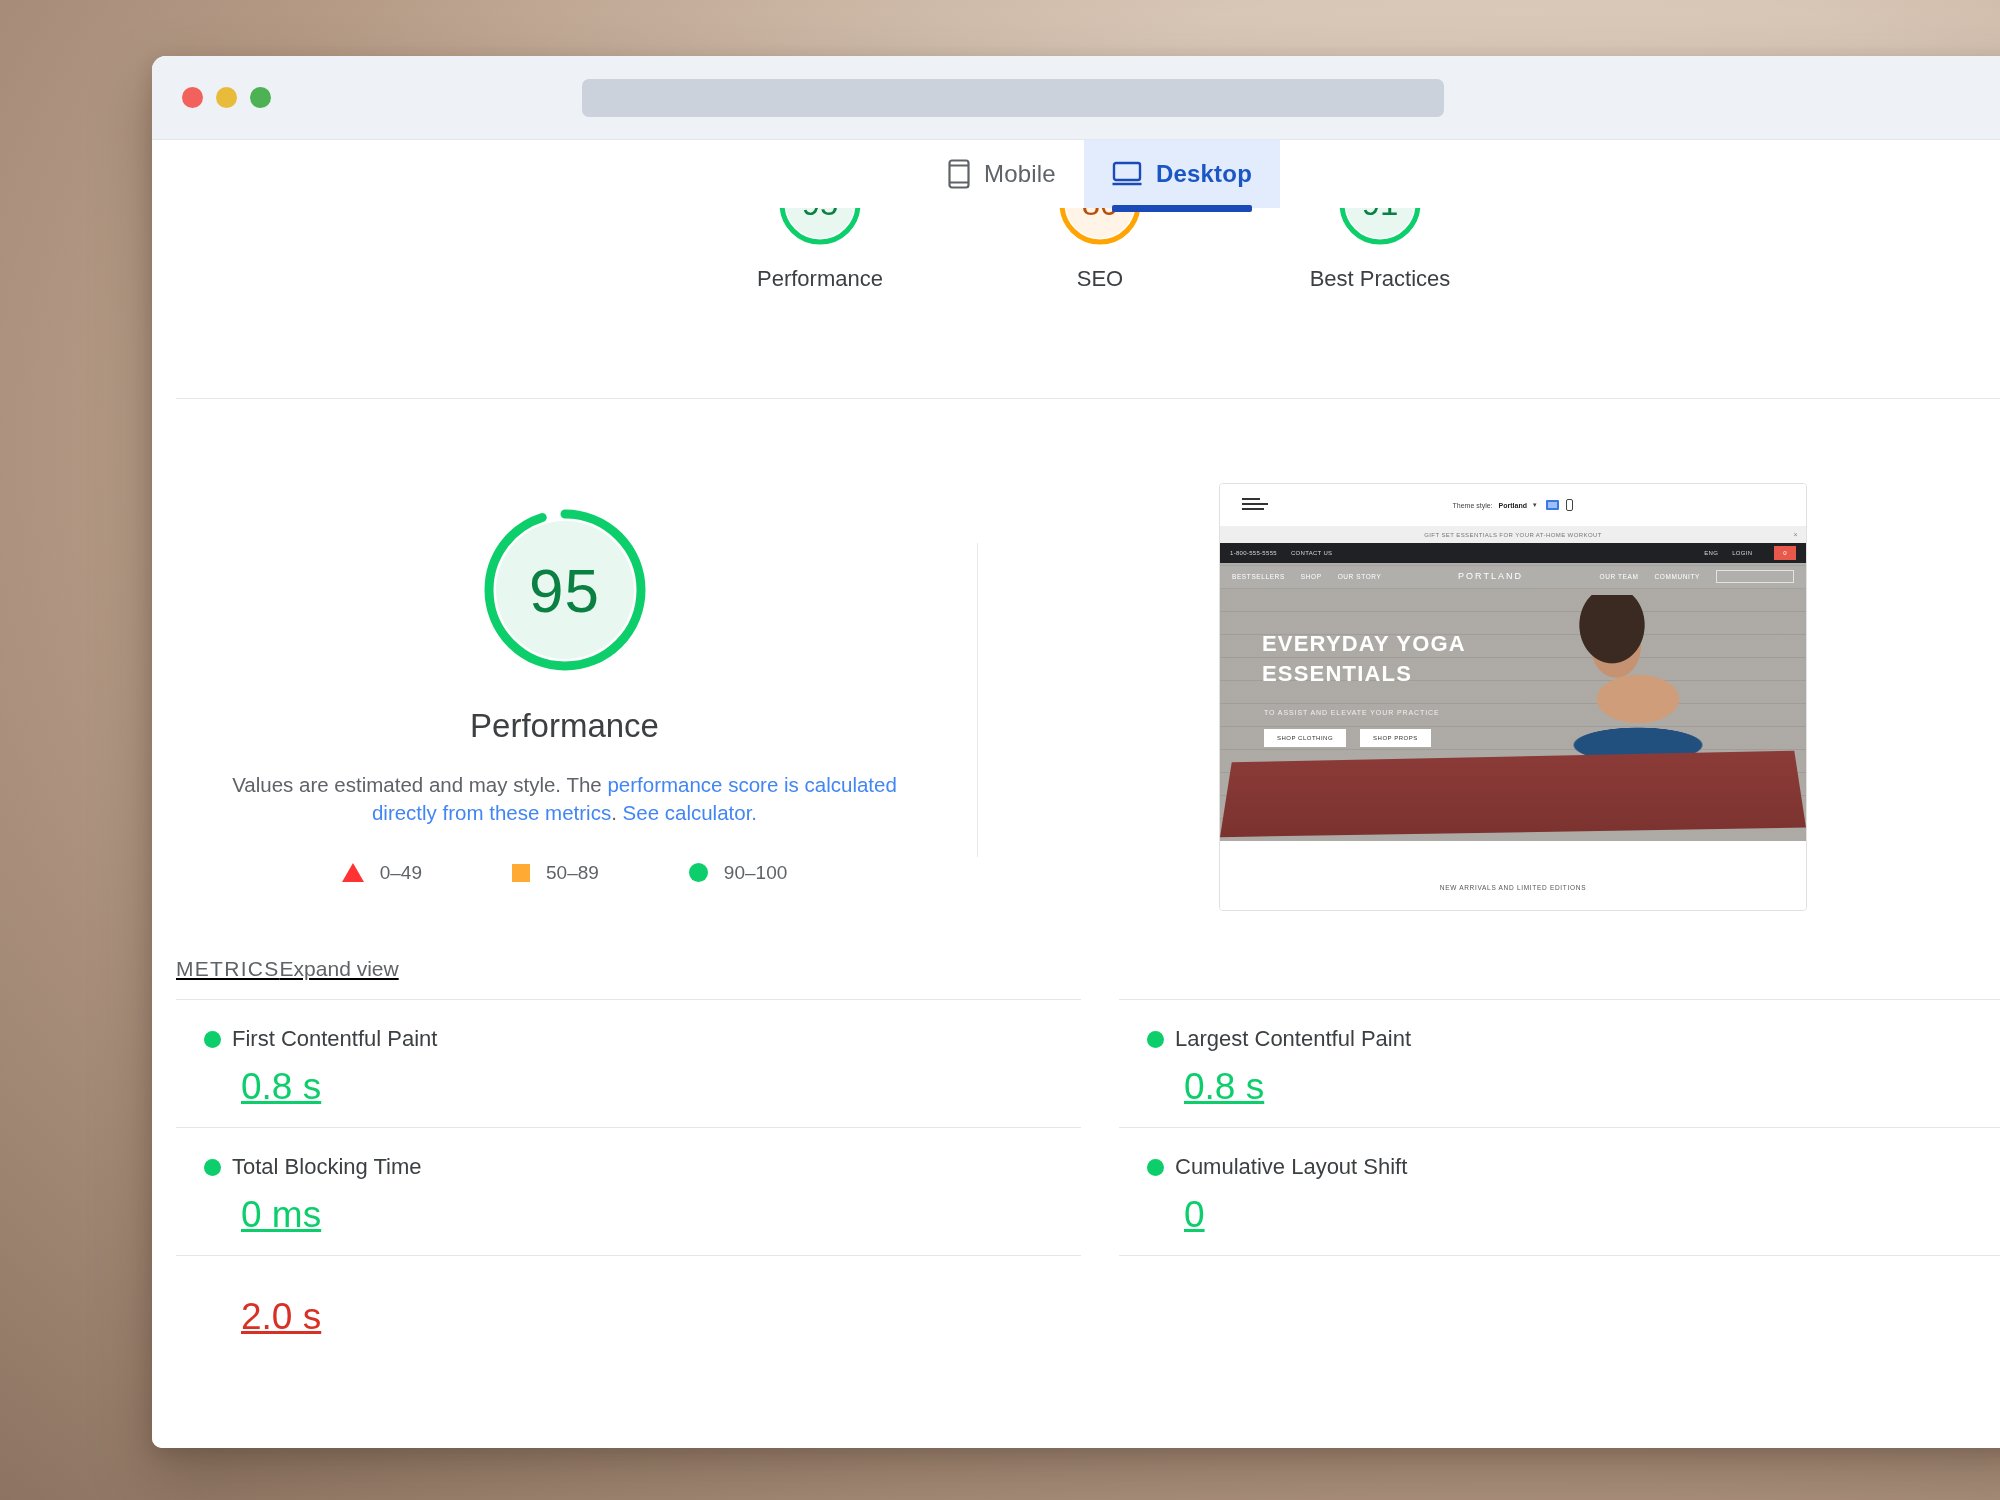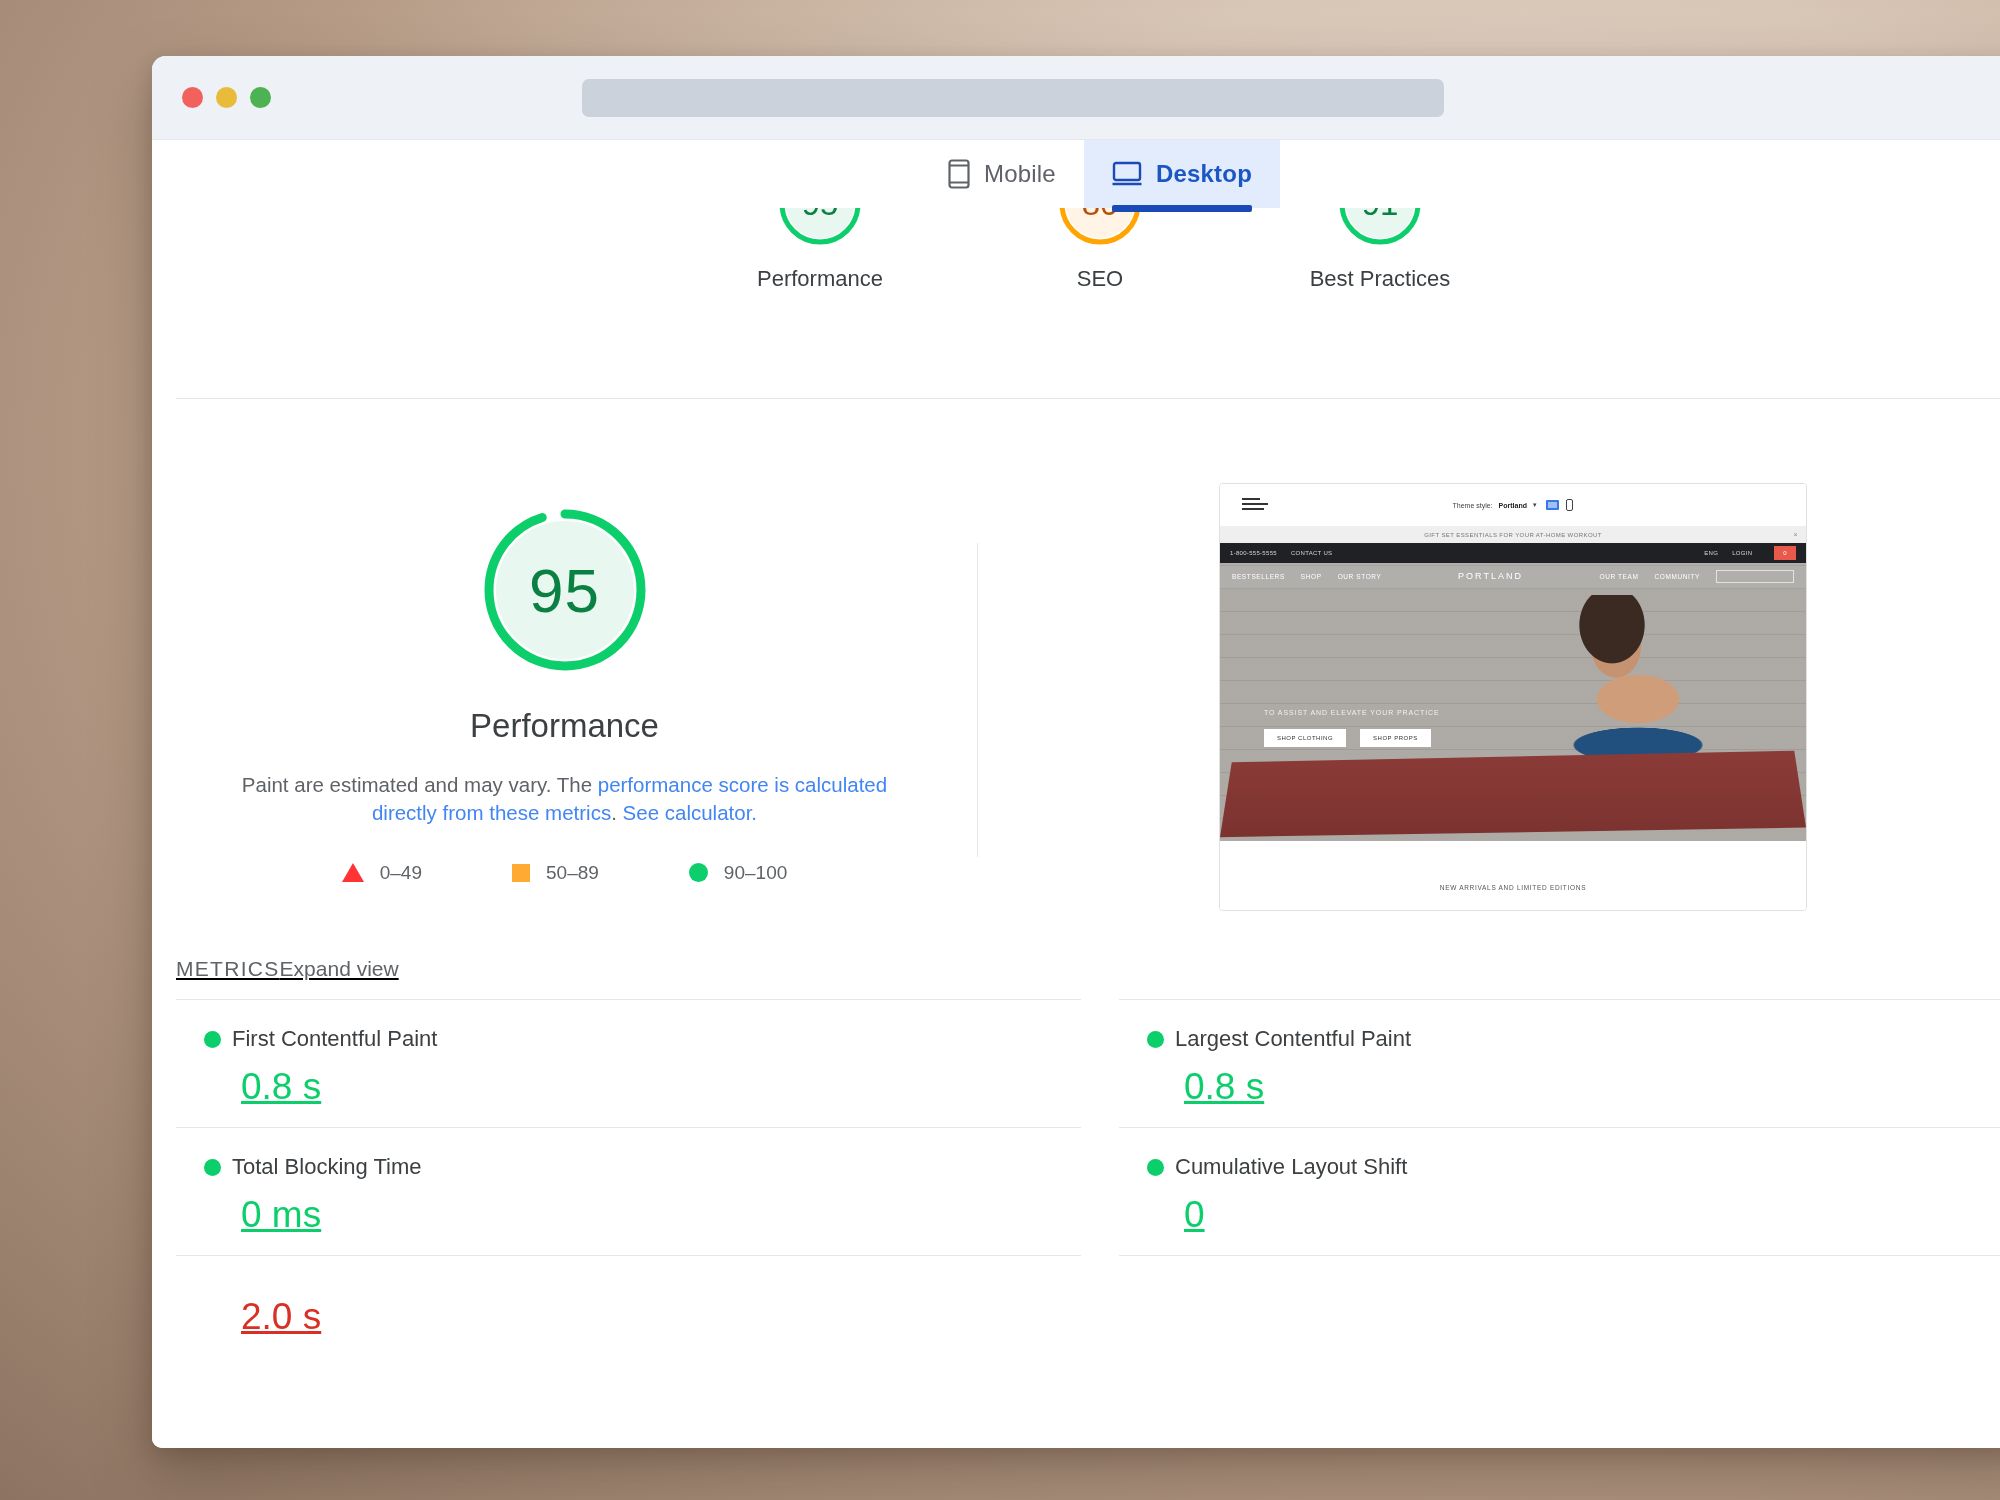--- a/index.html
+++ b/index.html
@@ -431,21 +431,21 @@
           <svg width="178" height="178" viewBox="0 0 178 178">
             <circle cx="89" cy="89" r="69" fill="#e8f7ef"></circle>
             <circle cx="89" cy="89" r="76" fill="none" stroke="#0cce6b" stroke-width="9" stroke-linecap="round" stroke-dasharray="453.6 477.5"></circle>
           </svg>
           <span class="num">95</span>
         </div>
 
         <h2 class="hero-title">Performance</h2>
 
         <p class="hero-desc">
-          <span>Paint are estimated and may vary. The </span><a href="#">performance score is calculated directly from these metrics</a><span>. </span><a href="#">See calculator.</a>
+          <span>Values are estimated and may style. The </span><a href="#">performance score is calculated directly from these metrics</a><span>. </span><a href="#">See calculator.</a>
         </p>
 
         <div class="legend">
           <div class="legend-item">
             <span class="swatch-tri"></span>
             <span>0–49</span>
           </div>
           <div class="legend-item">
             <span class="swatch-sq"></span>
             <span>50–89</span>
@@ -495,20 +495,21 @@
               <span>BESTSELLERS</span>
               <span>SHOP</span>
               <span>OUR STORY</span>
               <span class="brand">PORTLAND</span>
               <span>OUR TEAM</span>
               <span>COMMUNITY</span>
               <span class="mini-search"></span>
             </div>
             <div class="mini-person"></div>
             <div class="mini-mat"></div>
+            <h1><span>EVERYDAY YOGA</span><br><span>ESSENTIALS</span></h1>
             <div class="mini-sub">TO ASSIST AND ELEVATE YOUR PRACTICE</div>
             <div class="mini-btns">
               <span>SHOP CLOTHING</span>
               <span>SHOP PROPS</span>
             </div>
           </div>
 
           <div class="mini-footer">NEW ARRIVALS AND LIMITED EDITIONS</div>
         </div>
       </div>

